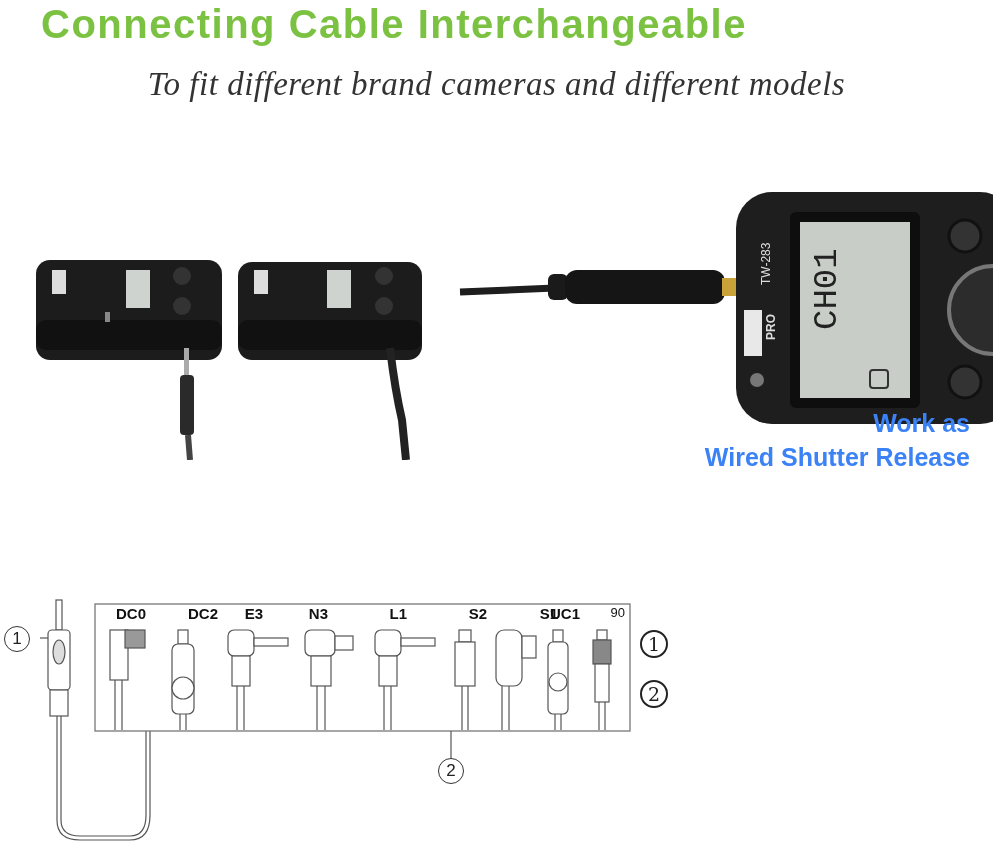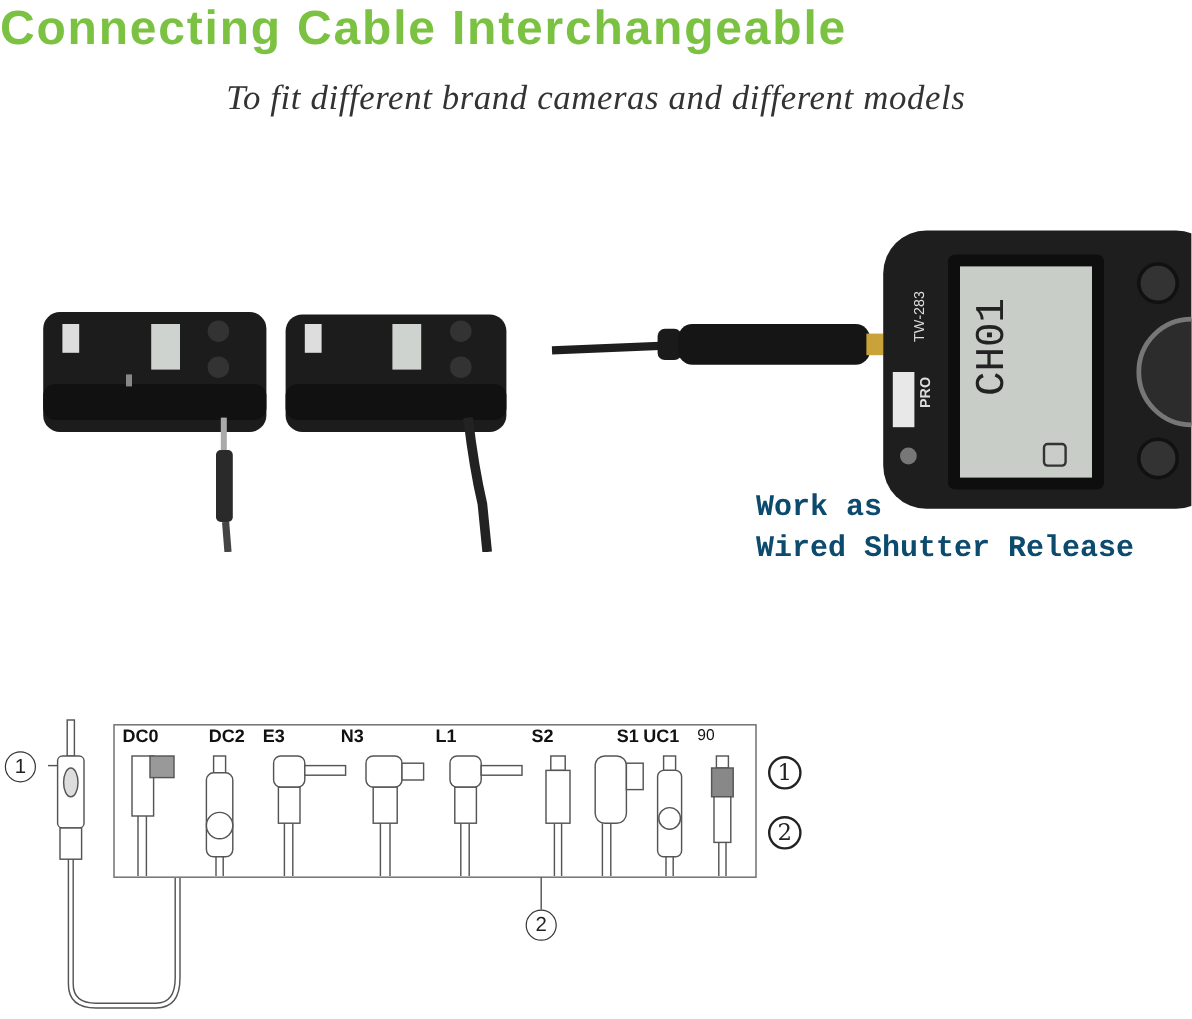--- a/index.html
+++ b/index.html
@@ -1,50 +1,50 @@
 <!DOCTYPE html>
 <html><head>
 <meta charset="utf-8">
 <style>
   * { box-sizing: border-box; margin: 0; padding: 0; }
   html, body { width: 993px; height: 849px; background: #ffffff; overflow: hidden; }
   body { position: relative; font-family: "Liberation Sans", sans-serif; }
 
   .title {
-    position: absolute; left: 0; top: 2px; width: 788px; text-align: left;
+    position: absolute; left: 0; top: 2px; width: 788px; text-align: center;
     font-family: "Liberation Sans", sans-serif; font-weight: bold;
     font-size: 40px; letter-spacing: 1.5px; color: #7cc242;
   }
   .subtitle {
     position: absolute; left: 0; top: 66px; width: 993px; text-align: center;
     font-family: "Liberation Serif", serif; font-style: italic;
-    font-size: 29px; color: #333333; letter-spacing: 0.5px;
+    font-size: 33px; color: #333333; letter-spacing: 0.5px;
   }
 
   .abs { position: absolute; }
 
   .work-label {
-    position: absolute; left: 630px; top: 406px; width: 340px; text-align: left;
-    font-family: Liberation Mono, monospace; font-weight: bold; font-size: 25px;
-    color: #0c4a6e; line-height: 34px;
+    position: absolute; left: 630px; top: 406px; width: 340px; text-align: right;
+    font-family: Liberation Sans, sans-serif; font-weight: bold; font-size: 25px;
+    color: #3b82f6; line-height: 34px;
   }
 
   .legend {
     position: absolute; left: 640px; font-family: "DejaVu Serif", serif;
     font-weight: bold; font-size: 23px; color: #222;
     display: flex; align-items: center; gap: 6px;
   }
   .legend .num {
     width: 28px; height: 28px; border: 2px solid #222; border-radius: 50%;
     font-size: 19px; font-weight: normal; display: flex; align-items: center; justify-content: center;
   }
 
   .plug-label {
     position: absolute; top: 605px; font-family: "Liberation Sans", sans-serif;
-    font-weight: bold; font-size: 15px; color: #111; text-align: left; width: 44px;
+    font-weight: bold; font-size: 15px; color: #111; text-align: right; width: 44px;
   }
   .callout {
     position: absolute; width: 26px; height: 26px; border: 1.5px solid #333; border-radius: 50%;
     font-family: "Liberation Sans", sans-serif; font-size: 17px; color: #222;
     display: flex; align-items: center; justify-content: center; background: #fff;
   }
 </style>
 </head>
 <body>
 

